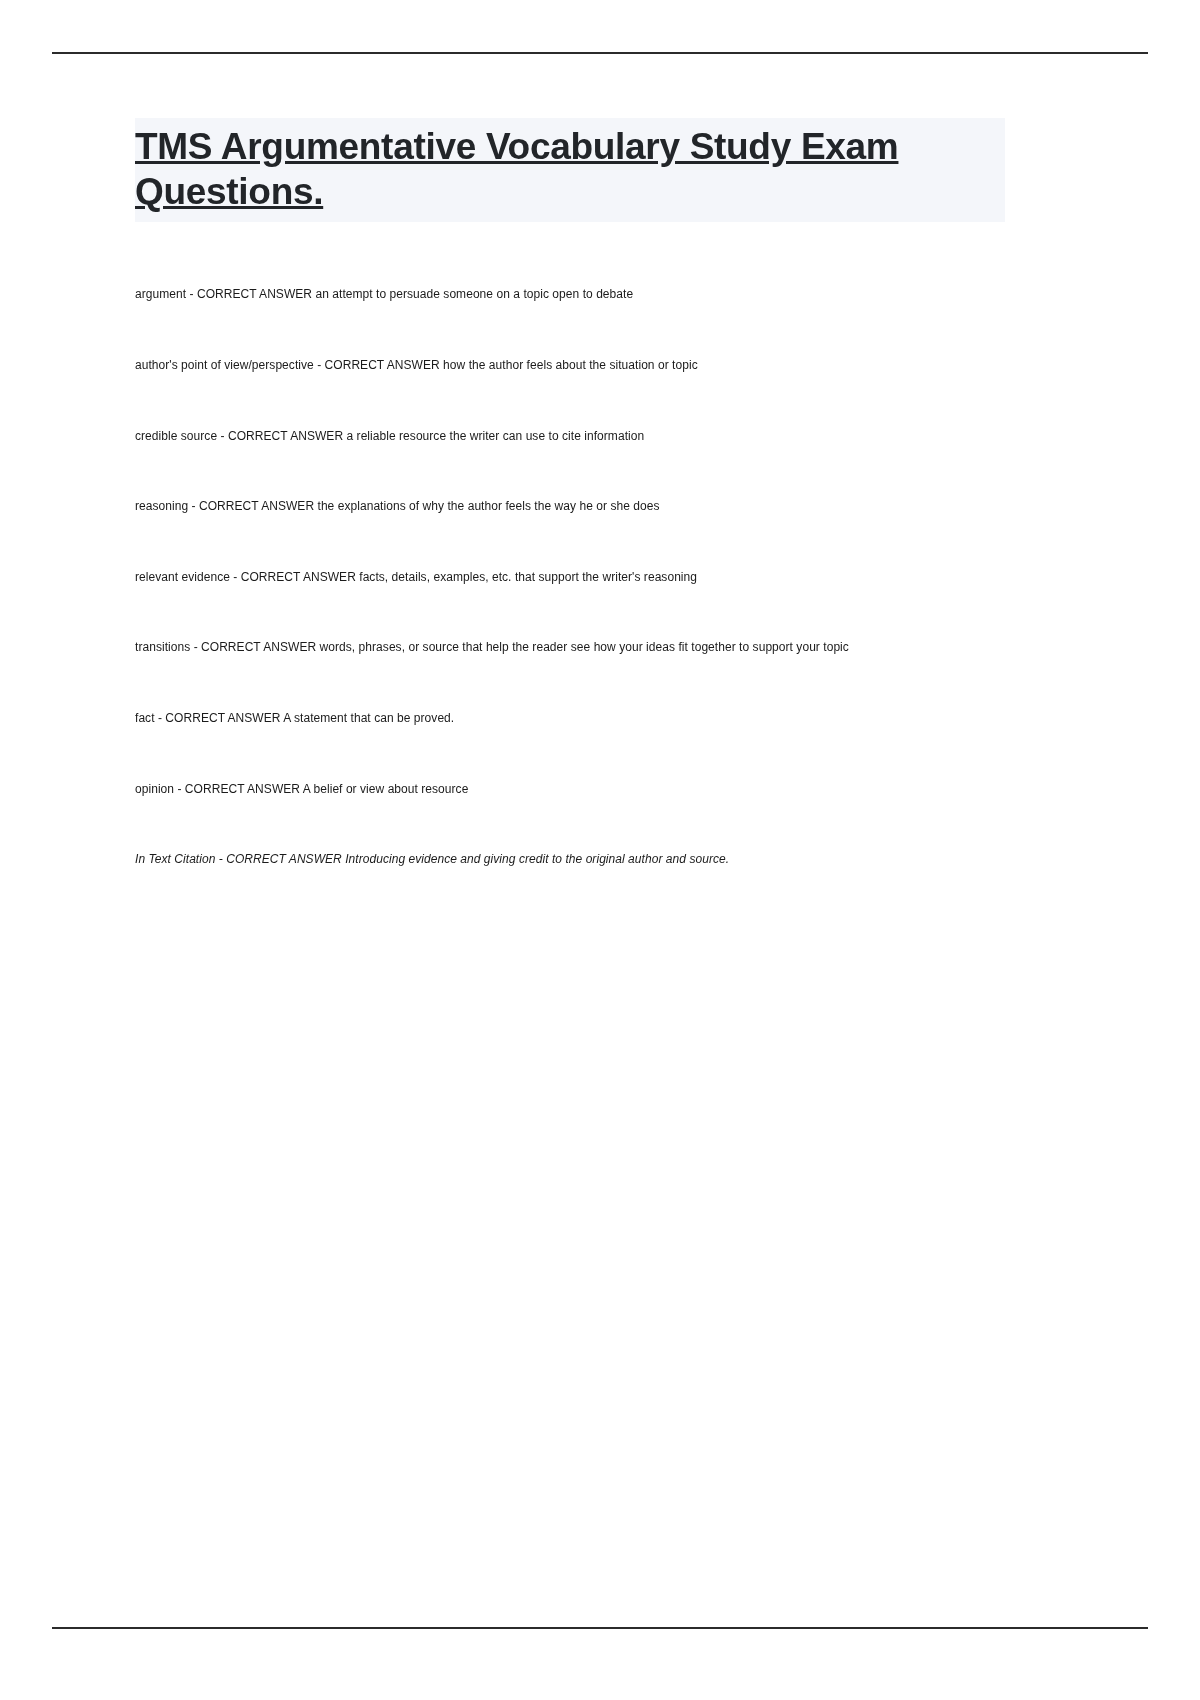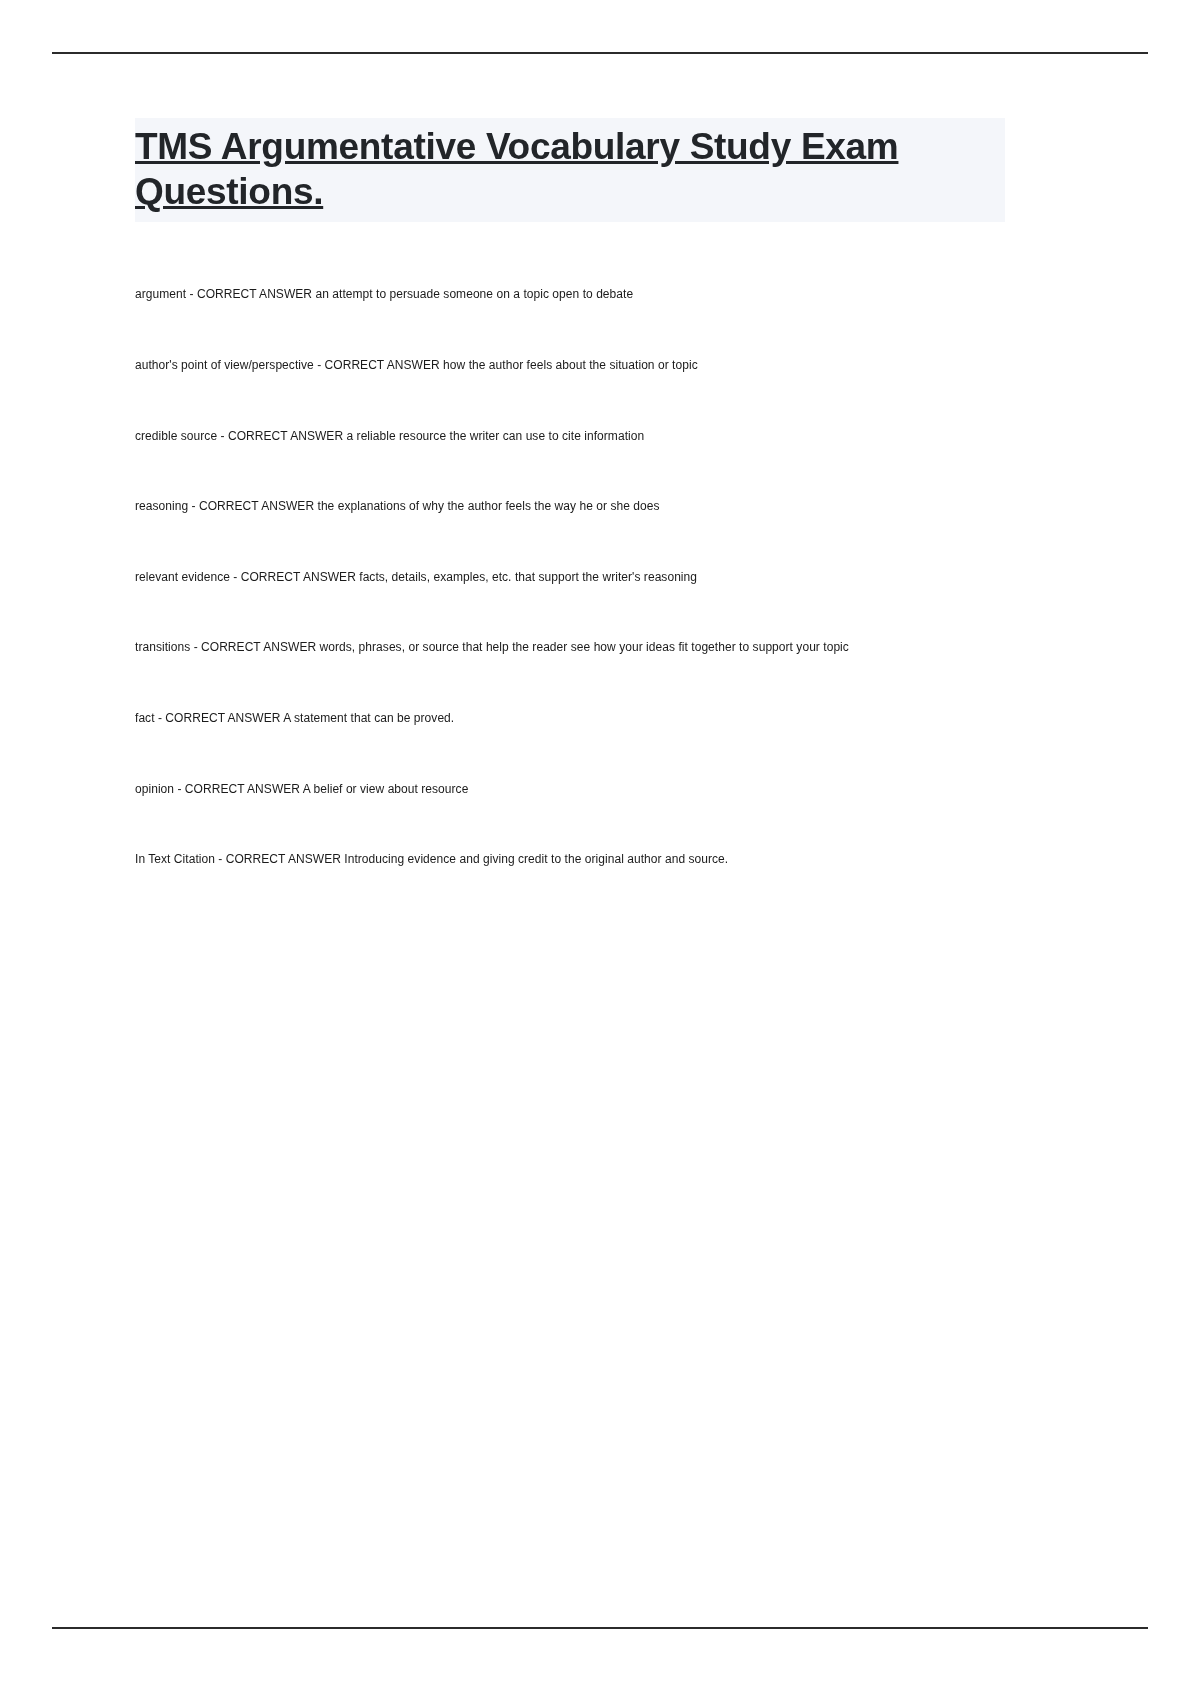--- a/index.html
+++ b/index.html
@@ -58,21 +58,21 @@
   }
 
   .entry {
     font-size: 12px;
     line-height: 1.72;
     color: #1b1b1b;
     margin-bottom: 50px;
     max-width: 870px;
     letter-spacing: 0.05px;
   }
-  .entry:last-child { margin-bottom: 4px; }
+  .entry:last-child { margin-bottom: 4px; font-style: italic; }
 </style>
 </head>
 <body>
 
 <div class="page">
 
   <div class="rule rule-top"></div>
 
   <div class="content">
 

